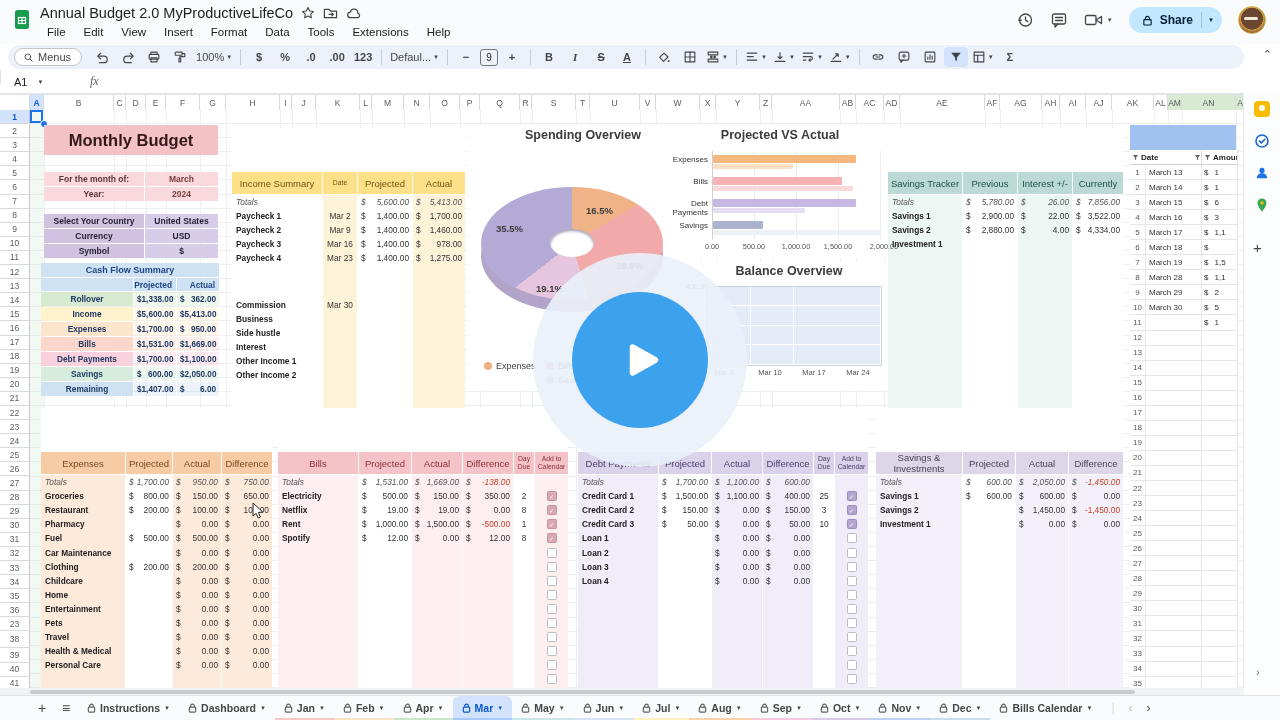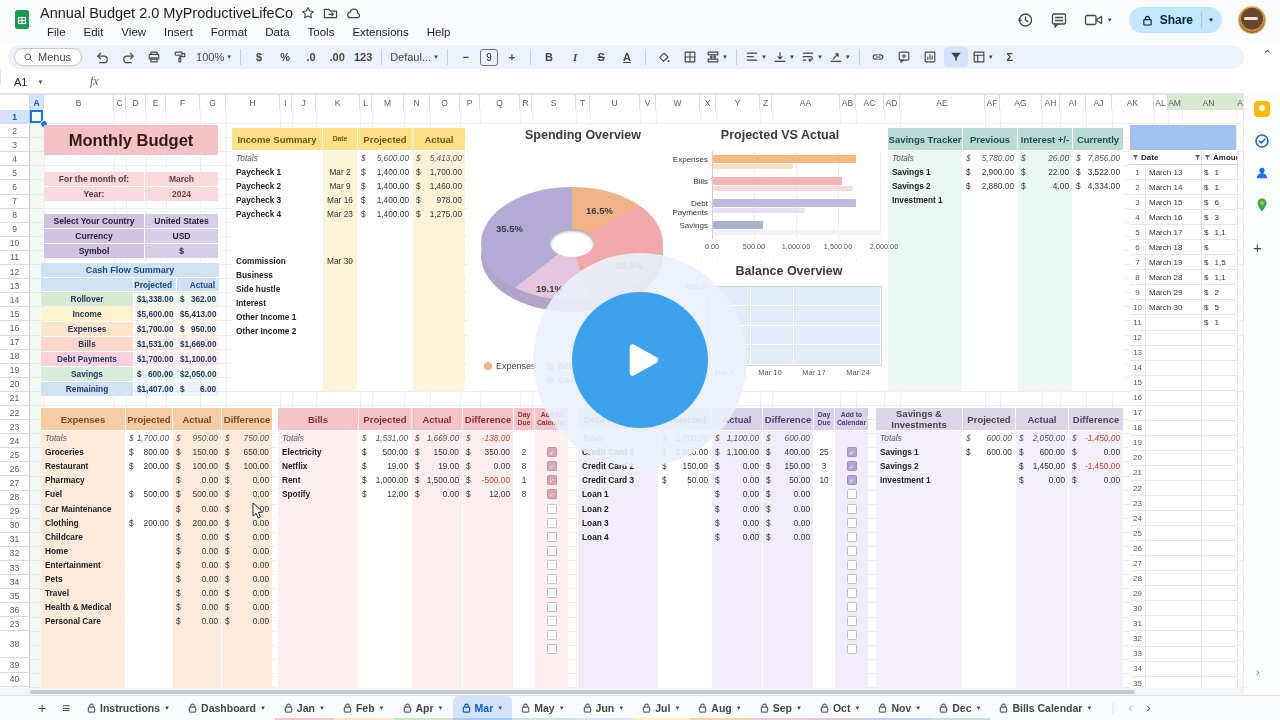--- a/index.html
+++ b/index.html
@@ -51,21 +51,21 @@
   .canvas{position:absolute;left:0;top:110px;width:1244px;height:578px;overflow:hidden;background:#fff;
      background-image:repeating-linear-gradient(to bottom,transparent 0 13.1px,#eceef1 13.1px 14.1px);}
   .vline{position:absolute;top:0;width:1px;height:578px;background:#edeff2;}
   .colA-tint{position:absolute;left:30px;top:0;width:14px;height:578px;background:rgba(205,228,203,0.25);}
   .selbox{position:absolute;left:30px;top:0px;width:13px;height:13px;border:2px solid #1a73e8;box-sizing:border-box;}
   .selhandle{position:absolute;left:40px;top:10px;width:6px;height:6px;border-radius:50%;background:#1a73e8;border:1px solid #fff;}
 
   
   .tbl{position:absolute;background:#fff;}
   .thead{display:flex;gap:1px;}
-  .th{background:var(--hd);color:var(--hdc);font-weight:700;display:flex;align-items:center;justify-content:center;text-align:center;font-size:9.5px;box-sizing:border-box;}
+  .th{background:var(--hd);color:var(--hdc);font-weight:400;display:flex;align-items:center;justify-content:center;text-align:center;font-size:9.5px;box-sizing:border-box;margin-top:44px;}
   .th.small{font-size:6.8px;line-height:1.15;}
   .tbody{position:relative;background:#fff;}
   .coltint{position:absolute;top:0;height:100%;background:#fff;}
   .coltint.on{background:var(--tint);}
   .trow{position:relative;display:flex;gap:1px;align-items:center;}
   .td{box-sizing:border-box;font-size:8.3px;color:#333;display:flex;align-items:center;white-space:nowrap;overflow:hidden;height:100%;}
   .td.label{font-weight:700;padding-left:4px;color:#222;}
   .td.date{justify-content:center;}
   .td.day{justify-content:center;}
   .td.money{padding:0 3px;}
@@ -502,21 +502,21 @@
         <div class="rh" style="height: 14.1px;">28</div>
         <div class="rh" style="height: 14.1px;">29</div>
         <div class="rh" style="height: 14.1px;">30</div>
         <div class="rh" style="height: 14.1px;">31</div>
         <div class="rh" style="height: 14.1px;">32</div>
         <div class="rh" style="height: 14.1px;">33</div>
         <div class="rh" style="height: 14.1px;">34</div>
         <div class="rh" style="height: 14.1px;">35</div>
         <div class="rh" style="height: 14.1px;">36</div>
         <div class="rh" style="height: 14.1px;">23</div>
-        <div class="rh" style="height: 27px;">38</div>
+        <div class="rh" style="height: 17px;">38</div>
         <div class="rh" style="height: 14.1px;">39</div>
         <div class="rh" style="height: 14.1px;">40</div>
         <div class="rh" style="height: 14.1px;">41</div>
       </div>
     <div class="selbox"></div>
     <div class="selhandle"></div>
 
     <div class="mb-title">Monthly Budget</div>
     <div class="kv pink" style="left:44px;top:62px;">
       <div class="kvrow">

